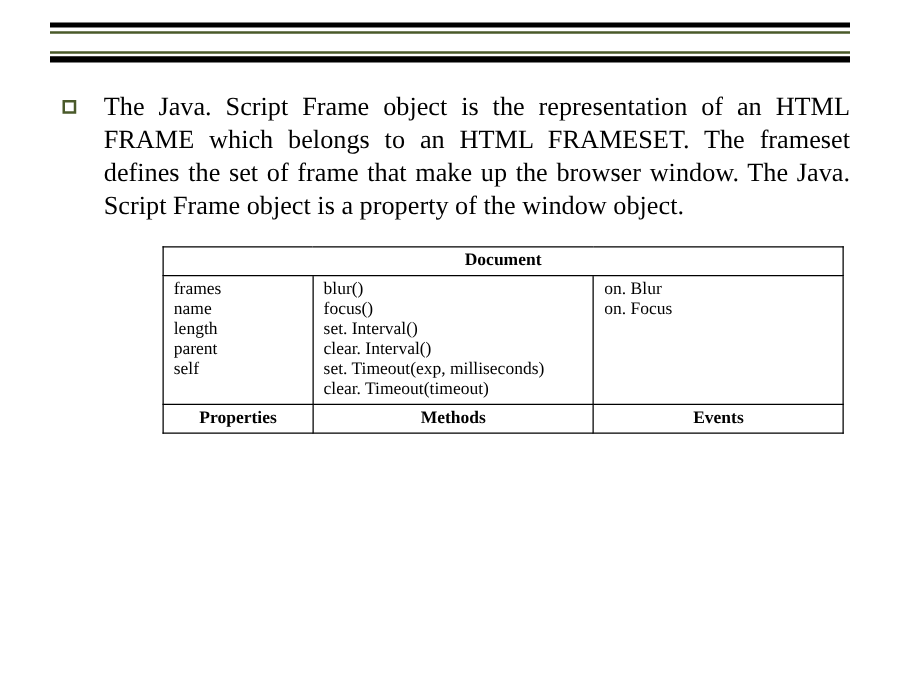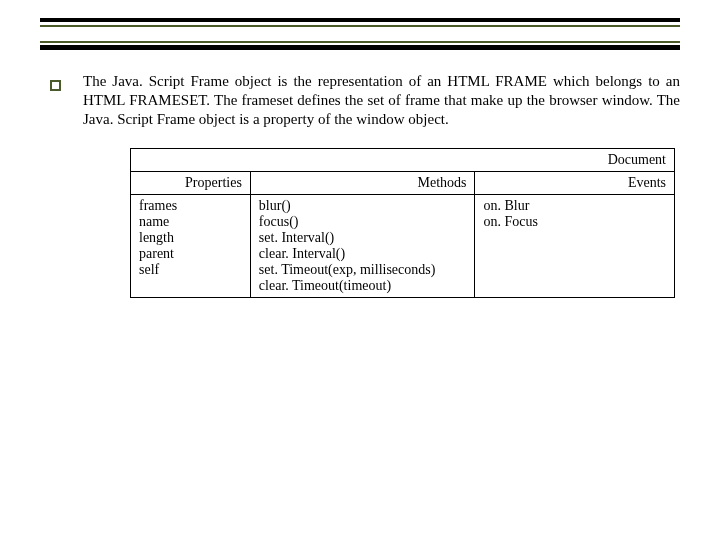--- a/index.html
+++ b/index.html
@@ -45,21 +45,21 @@
     align-items: flex-start;
   }
   .bullet {
     width: 11px;
     height: 11px;
     border: 2px solid #4a5a2a;
     margin: 8px 22px 0 10px;
     flex: 0 0 auto;
   }
   .para {
-    font-size: 15px;
+    font-size: 21px;
     line-height: 1.25;
     text-align: justify;
     margin: 0;
     flex: 1;
   }
   .tbl-wrap {
     margin: 20px 0 0 90px;
     width: 545px;
   }
   table {
@@ -68,22 +68,22 @@
     font-size: 14px;
   }
   td, th {
     border: 1px solid #000;
     padding: 3px 8px;
     vertical-align: top;
     text-align: left;
     font-weight: normal;
   }
   .th {
-    text-align: right;
-    font-weight: normal;
+    text-align: center;
+    font-weight: bold;
   }
   .col-p { width: 120px; }
   .col-m { width: 225px; }
   .col-e { width: 200px; }
 </style>
 </head>
 <body>
 
 <div class="slide">
   <div class="top-rule"></div>
@@ -98,41 +98,41 @@
     <p class="para">The Java. Script Frame object is the representation of an HTML FRAME which belongs to an HTML FRAMESET. The frameset defines the set of frame that make up the browser window. The Java. Script Frame object is a property of the window object.</p>
   </div>
 
   <div class="tbl-wrap">
     <table>
       <tbody>
           <tr>
         <td colspan="3" class="th">Document</td>
       </tr>
       <tr>
-        <td class="th col-p">Properties</td>
-        <td class="th col-m">Methods</td>
-        <td class="th col-e">Events</td>
-      </tr>
-      <tr>
         <td class="col-p">
           <div>frames</div>
           <div>name</div>
           <div>length</div>
           <div>parent</div>
           <div>self</div>
         </td>
         <td class="col-m">
           <div>blur()</div>
           <div>focus()</div>
           <div>set. Interval()</div>
           <div>clear. Interval()</div>
           <div>set. Timeout(exp, milliseconds)</div>
           <div>clear. Timeout(timeout)</div>
         </td>
         <td class="col-e">
           <div>on. Blur</div>
           <div>on. Focus</div>
         </td>
       </tr>
+      <tr>
+        <td class="th col-p">Properties</td>
+        <td class="th col-m">Methods</td>
+        <td class="th col-e">Events</td>
+      </tr>
     </tbody>
       </table>
   </div>
 </div>
 
 </body></html>

